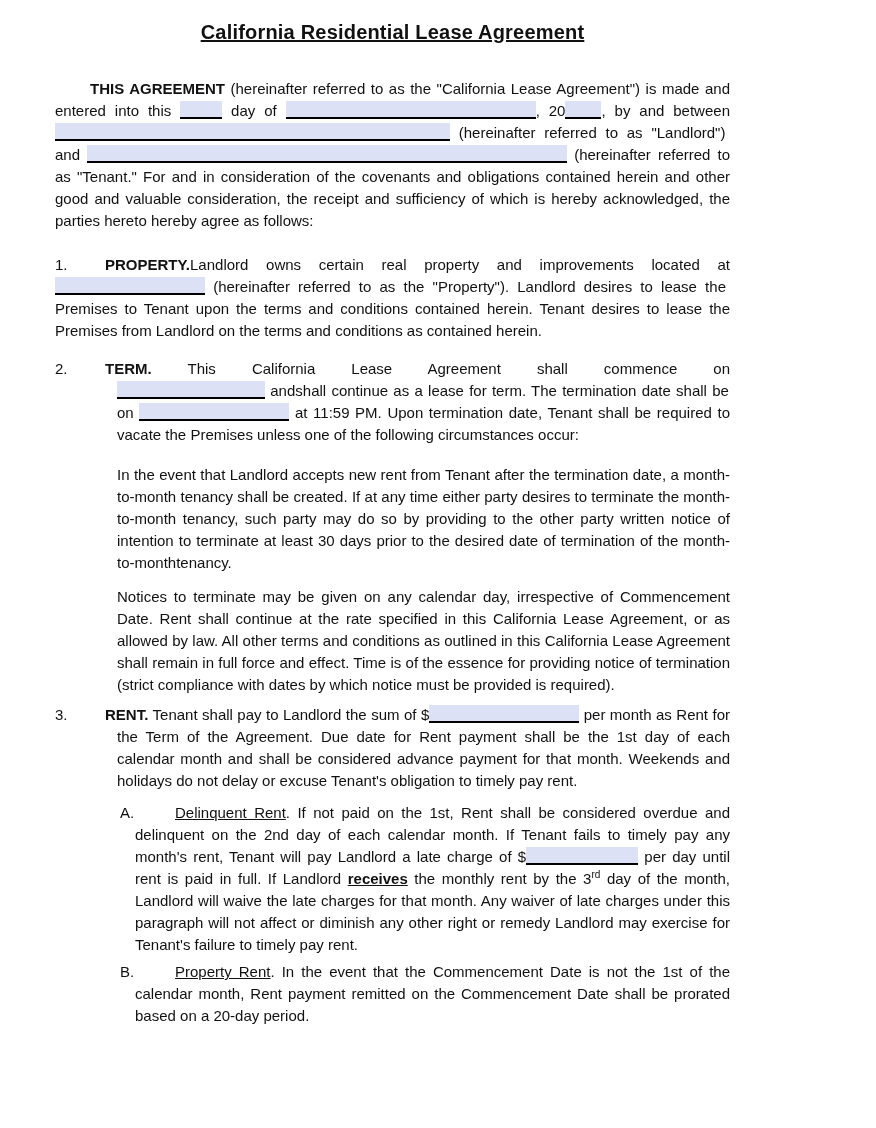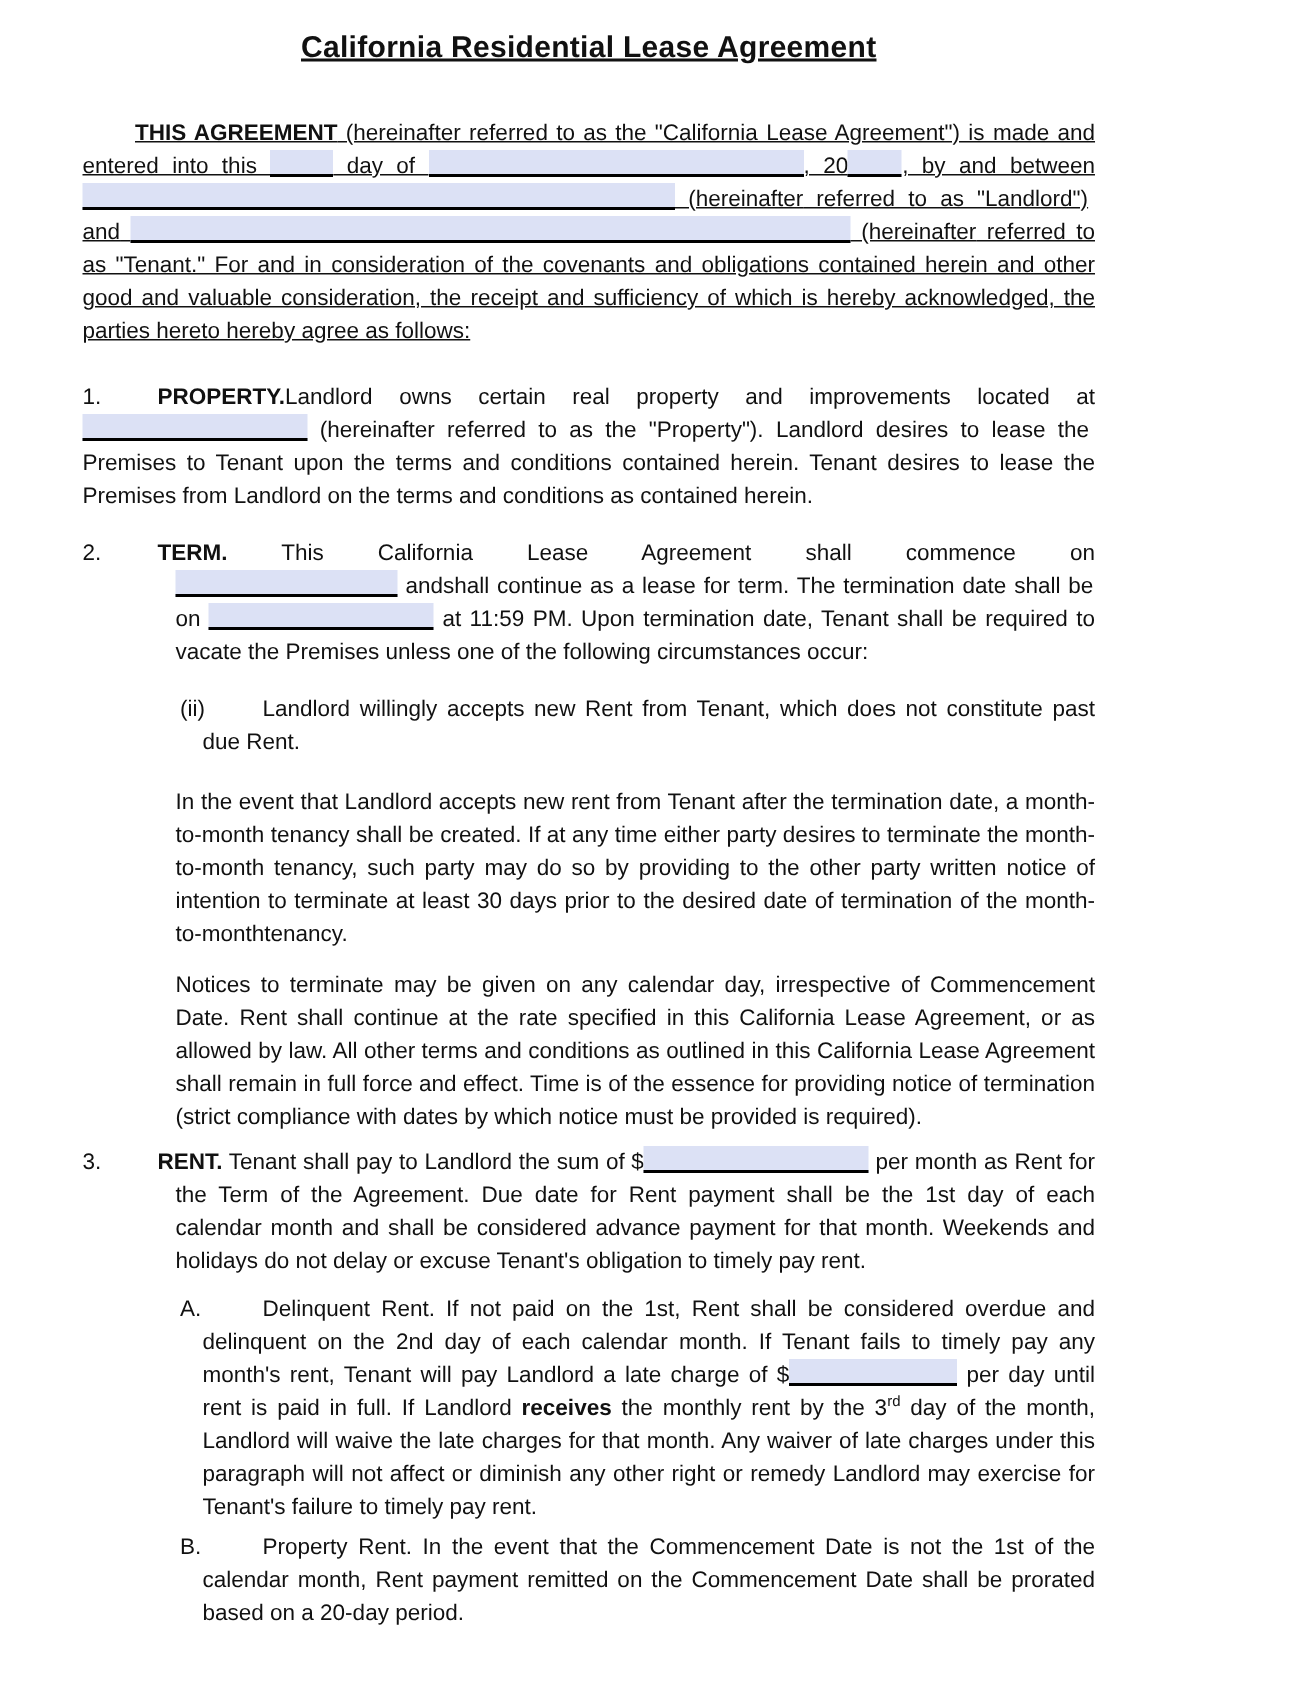--- a/index.html
+++ b/index.html
@@ -19,34 +19,34 @@
   .title {
     margin: 0;
     font-size: 20px;
     line-height: 24px;
     font-weight: 700;
     text-align: center;
     text-decoration: underline;
     letter-spacing: 0.2px;
   }
   .para { margin: 0; text-align: justify; }
-  .intro { text-indent: 35px; text-decoration: underline; }
+  .intro { text-indent: 35px; }
   .hang { margin-left: 62px; text-indent: -62px; }
   .ind  { margin-left: 62px; }
   .sub  { margin-left: 80px; text-indent: -15px; }
   .mt34 { margin-top: 34px; }
   .mt18 { margin-top: 18px; }
   .mt16 { margin-top: 16px; }
   .mt12 { margin-top: 12px; }
   .mt10 { margin-top: 10px; }
   .mt9  { margin-top: 22px; }
   .mt8  { margin-top: 8px; }
   .mt5  { margin-top: 5px; }
   .b { font-weight: 700; }
-  .u { }
+  .u { text-decoration: underline; }
   sup { font-size: 10px; line-height: 0; }
   .nb { white-space: nowrap; }
   .marker { display: inline-block; text-indent: 0; }
   .blank {
     display: inline-block;
     height: 16px;
     vertical-align: -3px;
     background: var(--blank-fill, #dce1f5);
     border-bottom: 2px solid var(--blank-underline, #000000);
   }
@@ -57,21 +57,20 @@
 <div class="page">
   <h1 class="title">California Residential Lease Agreement</h1>
 
   <p class="para intro mt34"><span class="b">THIS AGREEMENT</span><span> (hereinafter referred to as the "California Lease Agreement") is made and entered into this </span><span class="blank" style="width: 42px;"></span><span> day of </span><span class="blank" style="width: 250px;"></span><span>, 20</span><span class="blank" style="width: 36px;"></span><span>, by and between</span><span class="nb"><span> </span><span class="blank" style="width: 395px;"></span><span> (hereinafter</span></span><span> referred to as "Landlord") and</span><span class="nb"><span> </span><span class="blank" style="width: 480px;"></span><span> (hereinafter</span></span><span> referred to as "Tenant." For and in consideration of the covenants and obligations contained herein and other good and valuable consideration, the receipt and sufficiency of which is hereby acknowledged, the parties hereto hereby agree as follows:</span></p>
 
   <p class="para mt9"><span class="marker" style="width: 50px;">1.</span><span class="b">PROPERTY.</span><span>Landlord owns certain real property and improvements located at</span><span class="nb"><span> </span><span class="blank" style="width: 150px;"></span><span> (hereinafter referred to</span></span><span> as the "Property"). Landlord desires to lease the Premises to Tenant upon the terms and conditions contained herein. Tenant desires to lease the Premises from Landlord on the terms and conditions as contained herein.</span></p>
 
   <p class="para hang mt16"><span class="marker" style="width: 50px;">2.</span><span class="b">TERM.</span><span> This California Lease Agreement shall commence on</span><span class="nb"><span> </span><span class="blank" style="width: 148px;"></span><span> andshall continue as a lease</span></span><span> for term. The termination date shall be on </span><span class="blank" style="width: 150px;"></span><span> at 11:59 PM. Upon termination date, Tenant shall be required to vacate the Premises unless one of the following circumstances occur:</span></p>
 
 
-  <p class="para sub mt16"><span class="marker" style="width: 55px;">(ii)</span><span>Landlord willingly accepts new Rent from Tenant, which does not constitute past due Rent.</span></p>
 
   <p class="para ind mt18"><span>In the event that Landlord accepts new rent from Tenant after the termination date, a month-to-month tenancy shall be created. If at any time either party desires to terminate the month-to-month tenancy, such party may do so by providing to the other party written notice of intention to terminate at least 30 days prior to the desired date of termination of the month-to-monthtenancy.</span></p>
 
   <p class="para ind mt12"><span>Notices to terminate may be given on any calendar day, irrespective of Commencement Date. Rent shall continue at the rate specified in this California Lease Agreement, or as allowed by law. All other terms and conditions as outlined in this California Lease Agreement shall remain in full force and effect. Time is of the essence for providing notice of termination (strict compliance with dates by which notice must be provided is required).</span></p>
 
   <p class="para hang mt8"><span class="marker" style="width: 50px;">3.</span><span class="b">RENT.</span><span>  Tenant shall pay to Landlord the sum of $</span><span class="blank" style="width: 150px;"></span><span> per month as Rent for the Term of the Agreement. Due date for Rent payment shall be the 1st day of each calendar month and shall be considered advance payment for that month. Weekends and holidays do not delay or excuse Tenant's obligation to timely pay rent.</span></p>
 
   <p class="para sub mt10"><span class="marker" style="width: 55px;">A.</span><span class="u">Delinquent Rent</span><span>. If not paid on the 1st, Rent shall be considered overdue and delinquent on the 2nd day of each calendar month. If Tenant fails to timely pay any month's rent, Tenant will pay Landlord a late charge of $</span><span class="blank" style="width: 112px;"></span><span> per day until rent is paid in full. If Landlord </span><span class="b u">receives</span><span> the monthly rent by the 3</span><sup>rd</sup><span> day of the month, Landlord will waive the late charges for that month. Any waiver of late charges under this paragraph will not affect or diminish any other right or remedy Landlord may exercise for Tenant's failure to timely pay rent.</span></p>
 
   <p class="para sub mt5"><span class="marker" style="width: 55px;">B.</span><span class="u">Property Rent</span><span>. In the event that the Commencement Date is not the 1st of the calendar month, Rent payment remitted on the Commencement Date shall be prorated based on a 20-day period.</span></p>

